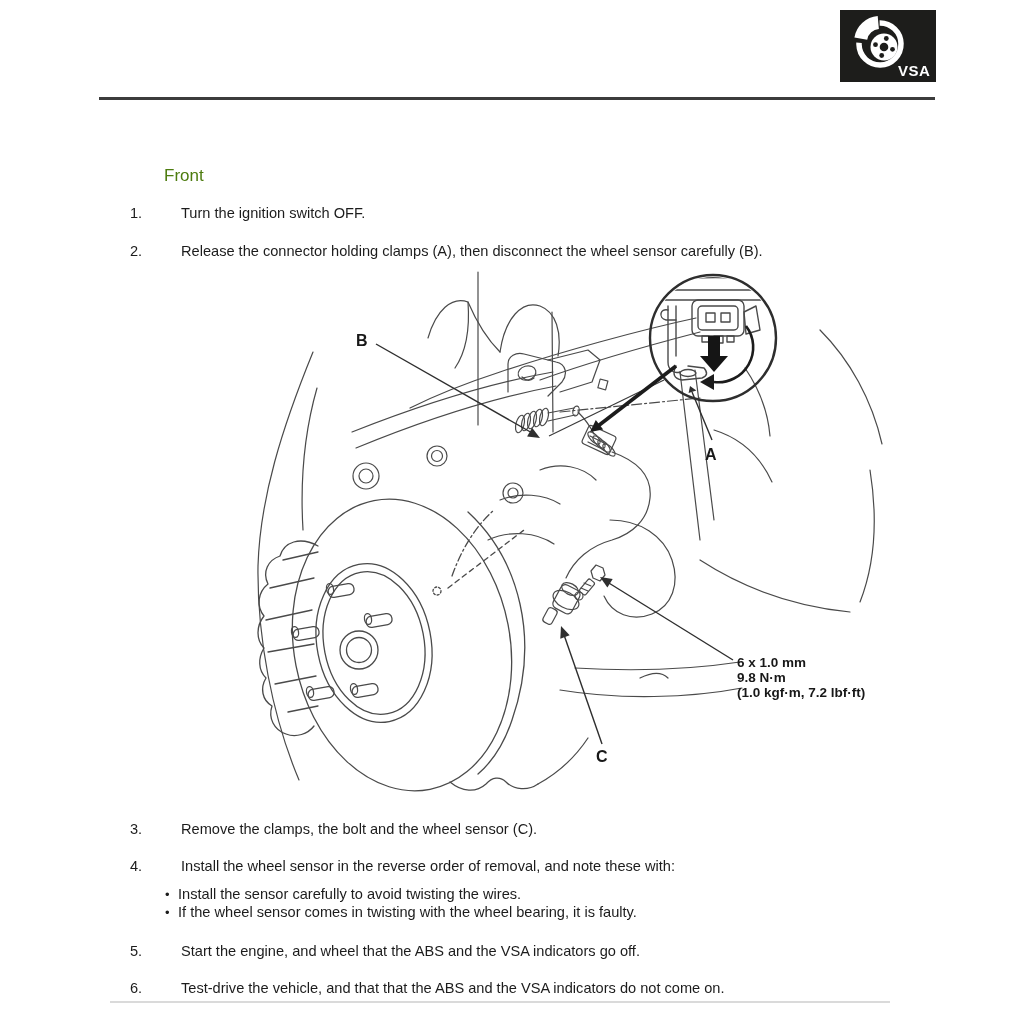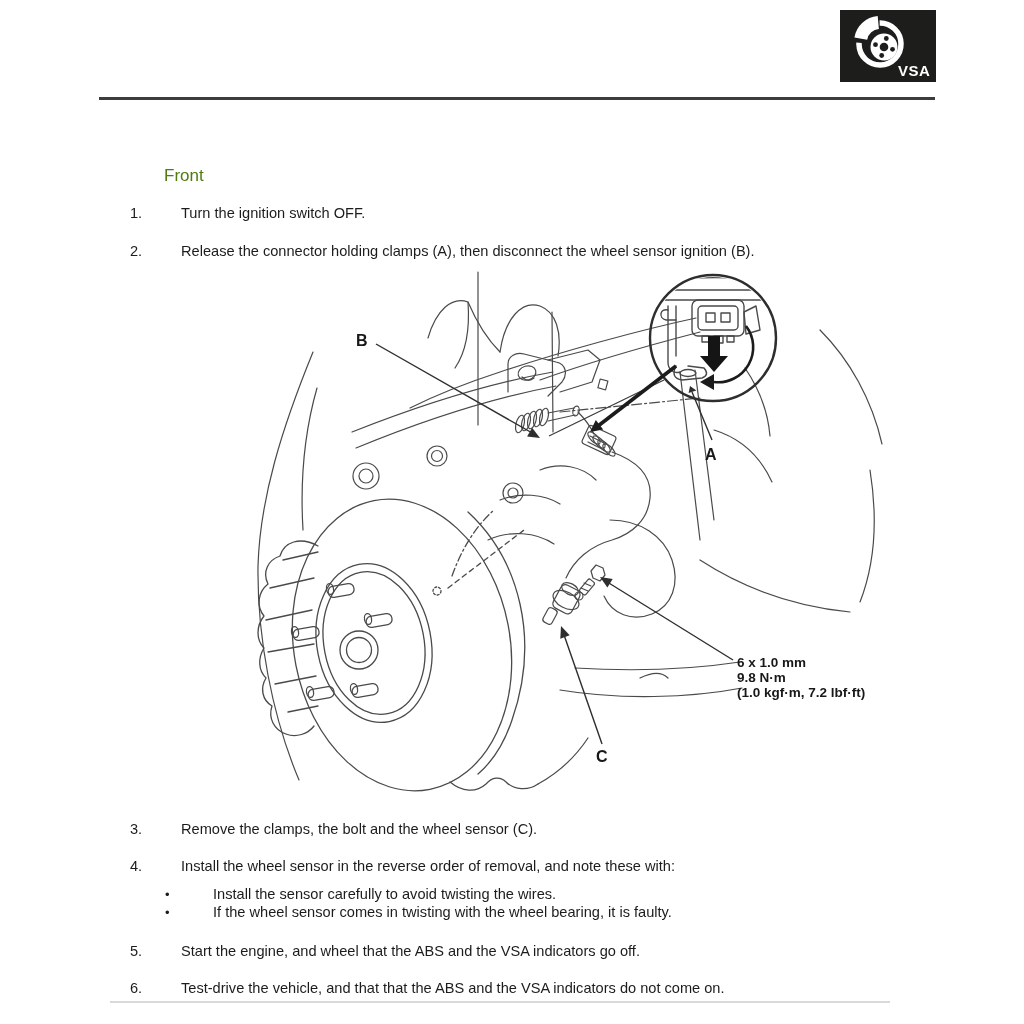--- a/index.html
+++ b/index.html
@@ -10,21 +10,21 @@
   .vsa-badge{position:absolute;left:840px;top:10px;width:96px;height:72px;}
   .rule-top{position:absolute;left:99px;top:97px;width:836px;height:3px;background:#3c3c3c;}
   .rule-bottom{position:absolute;left:110px;top:1001px;width:780px;height:2px;background:#dadada;}
   .doc-title{position:absolute;left:120px;top:114px;font-size:25px;font-weight:bold;letter-spacing:0.2px;color:#171717;}
   .doc-subtitle{position:absolute;left:120px;top:166px;font-size:17px;font-weight:normal;color:#4d7c0f;margin-left:44px;}
   .step{position:absolute;left:0;white-space:nowrap;font-size:14.6px;color:#1c1c1c;}
   .step .num{position:absolute;left:130px;width:18px;}
   .step .txt{position:absolute;left:150px;margin-left:31px;}
   .bullet{position:absolute;left:0;white-space:nowrap;font-size:14.6px;color:#1c1c1c;}
   .bullet .mark{position:absolute;left:165px;font-size:13px;top:1px;}
-  .bullet .txt{position:absolute;left:178px;margin-left:35px;}
+  .bullet .txt{position:absolute;left:178px;}
   .diagram{position:absolute;left:230px;top:268px;width:690px;height:535px;}
   svg text.dlabel{font-family:"Liberation Sans",sans-serif;font-weight:bold;font-size:16px;fill:#181818;}
   svg text.dtorque{font-family:"Liberation Sans",sans-serif;font-weight:bold;font-size:13.5px;fill:#181818;}
 </style>
 </head>
 <body>
 
 <div class="page">
 
   <div class="vsa-badge">
@@ -47,21 +47,21 @@
   <div class="rule-top"></div>
 
   <div class="doc-subtitle">Front</div>
 
   <div class="step" style="top:205px">
     <span class="num">1.</span>
     <span class="txt">Turn the ignition switch OFF.</span>
   </div>
   <div class="step" style="top:243px">
     <span class="num">2.</span>
-    <span class="txt">Release the connector holding clamps (A), then disconnect the wheel sensor ignition (B).</span>
+    <span class="txt">Release the connector holding clamps (A), then disconnect the wheel sensor carefully (B).</span>
   </div>
 
   <div class="diagram">
     <svg width="690" height="535" viewBox="230 268 690 535">
       <defs>
         <clipPath id="insetClip">
             <circle cx="713" cy="338" r="61"></circle>
           </clipPath>
       </defs>
 

